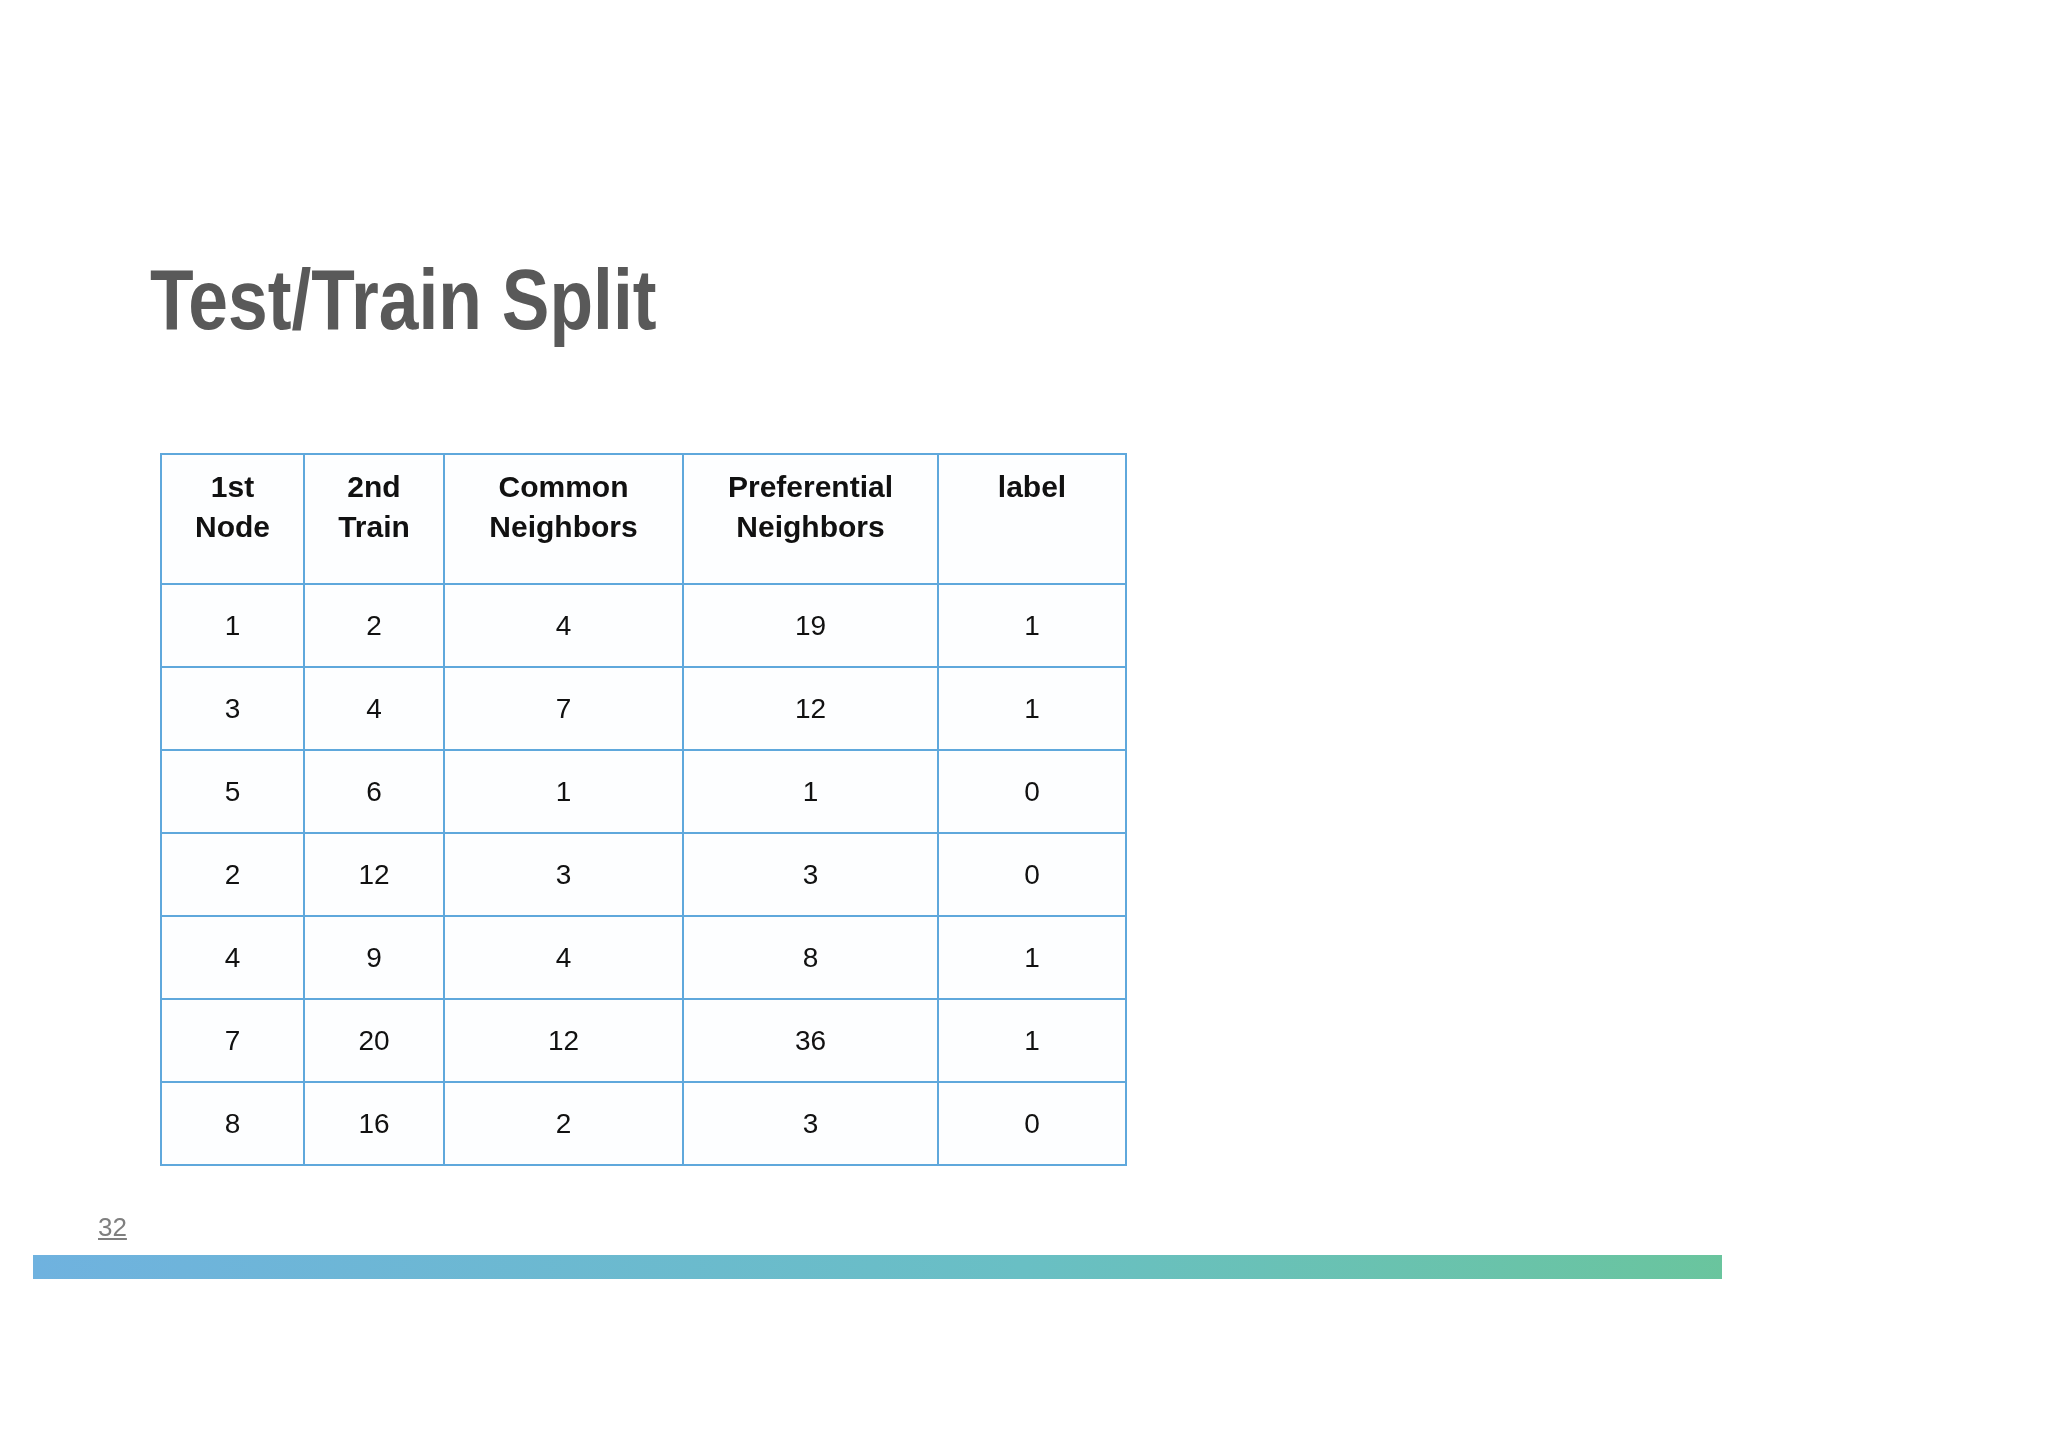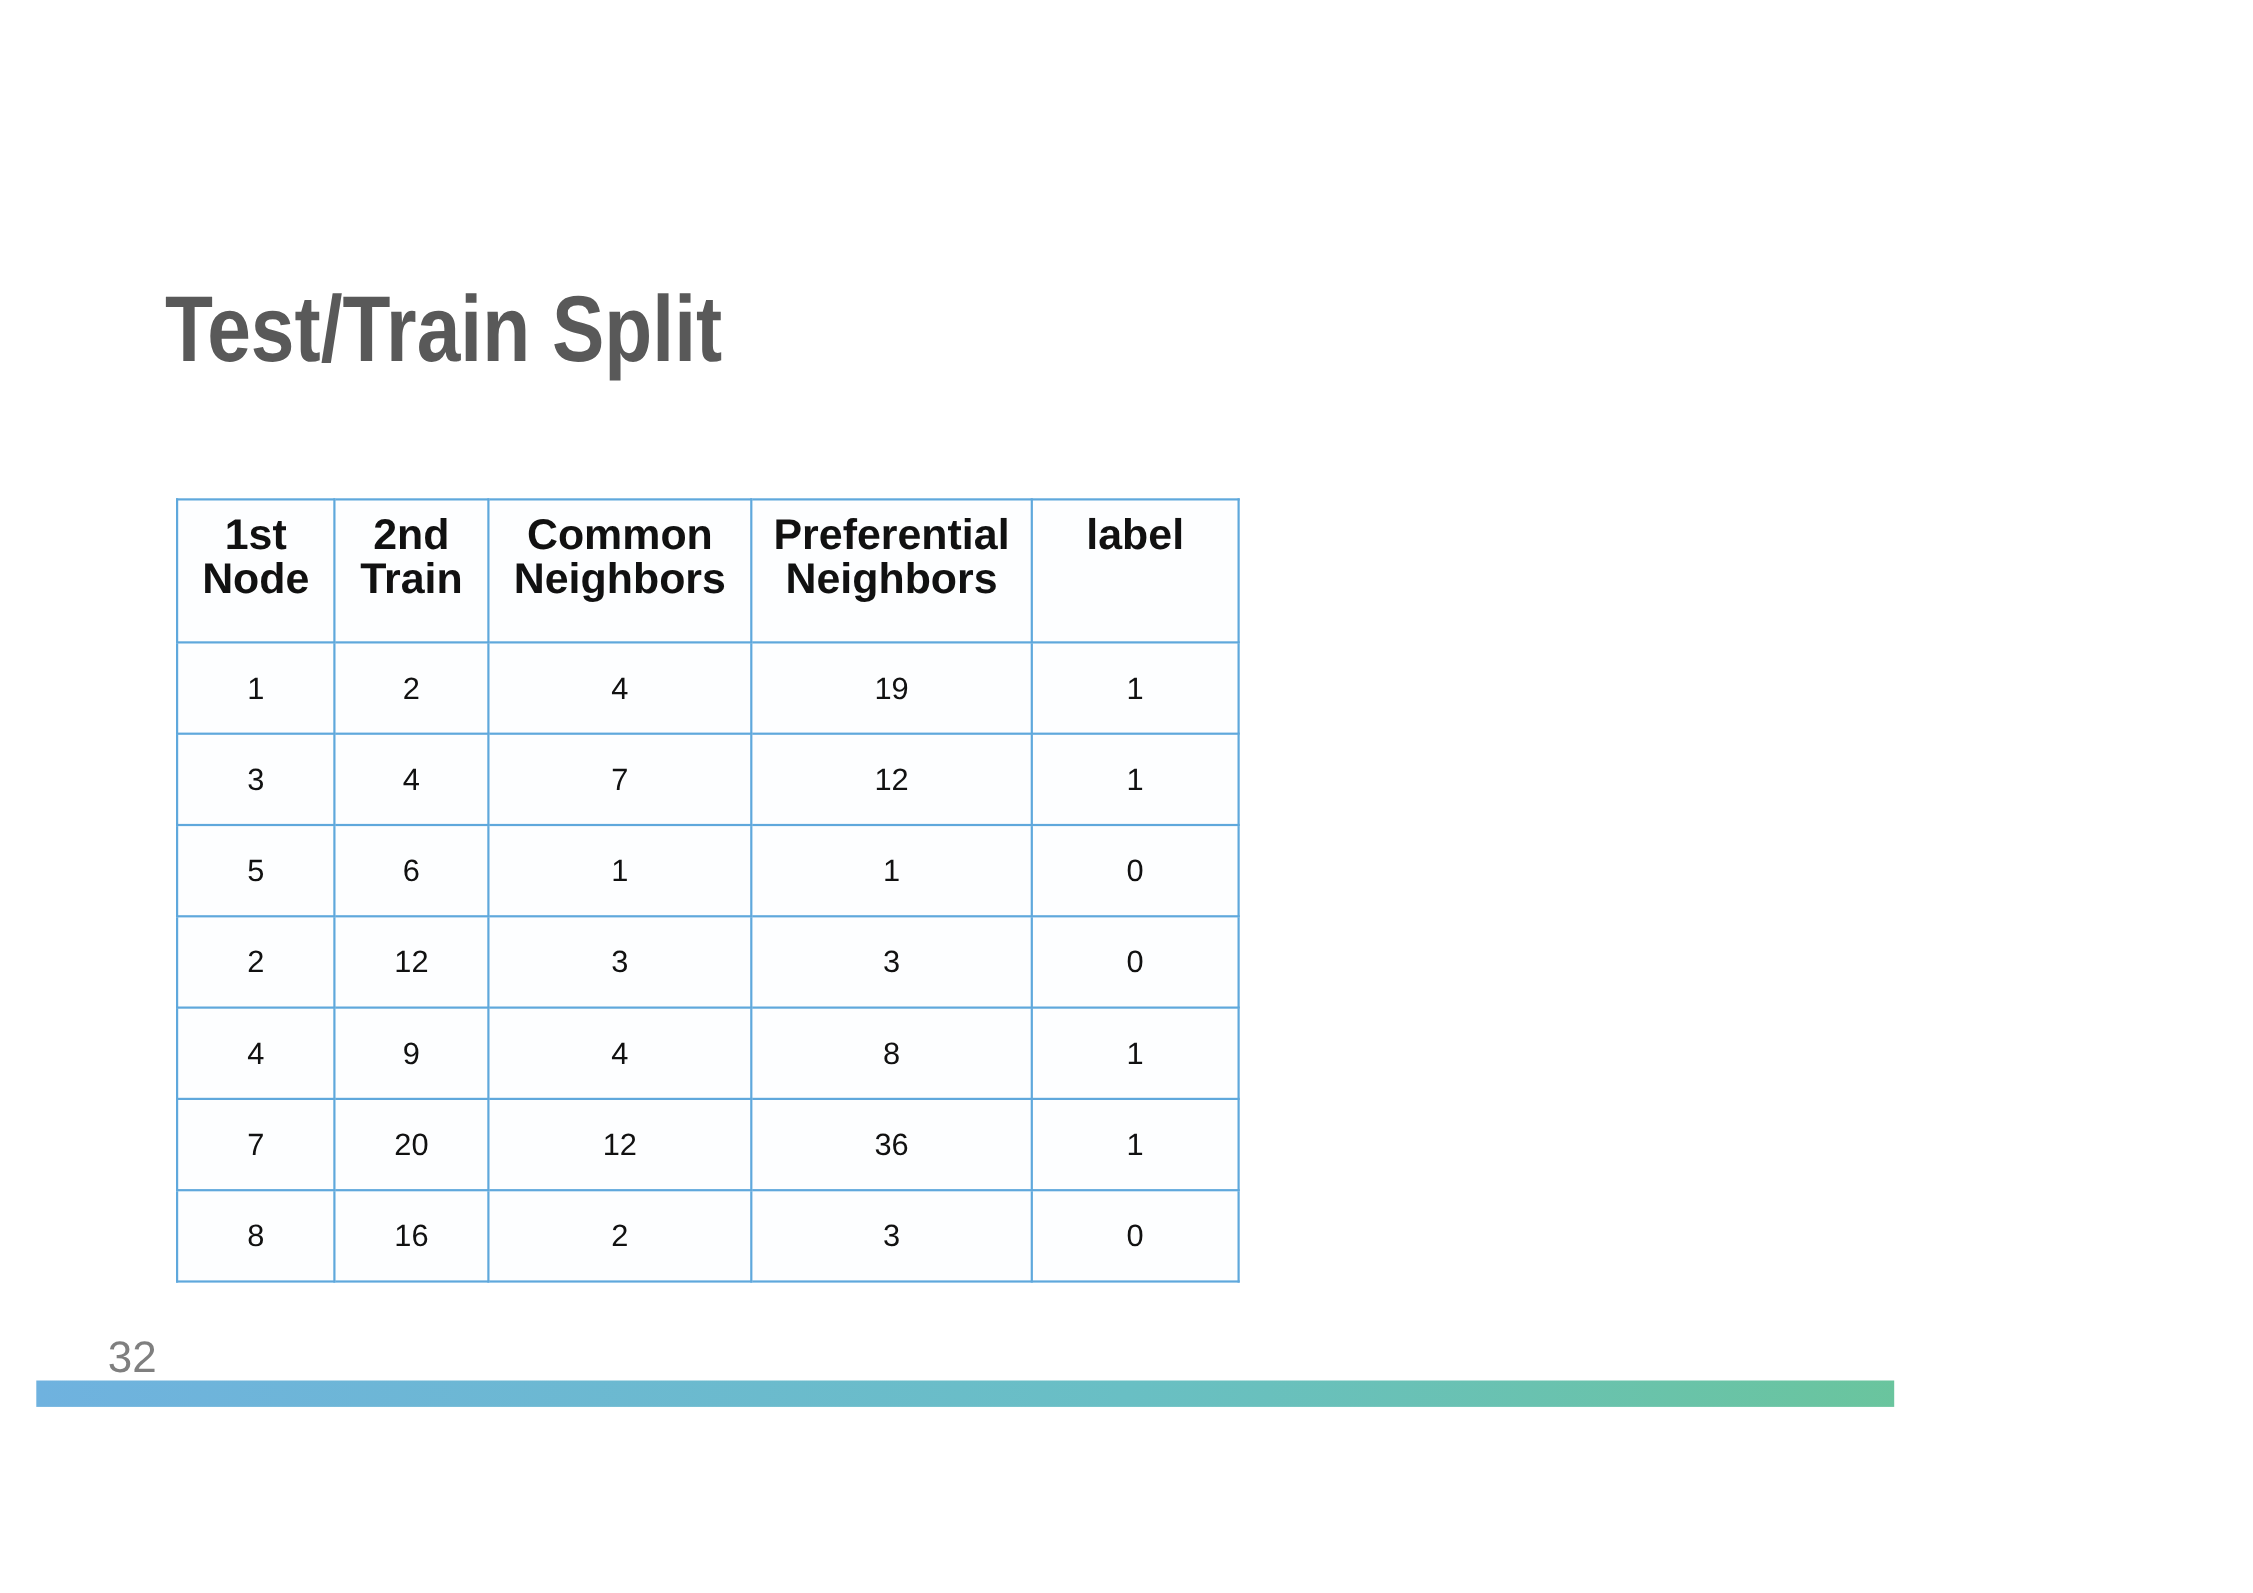--- a/index.html
+++ b/index.html
@@ -38,40 +38,41 @@
   }
   .data-table th, .data-table td {
     border: 2px solid var(--table-border, #5fa8dc);
     background: #fdfeff;
     text-align: center;
     color: var(--cell-text, #111111);
     font-family: "Liberation Sans", sans-serif;
   }
   .data-table th {
     height: 115px;
-    font-size: 39px;
+    font-size: 30px;
     font-weight: bold;
     line-height: 40px;
     vertical-align: top;
     padding-top: 12px;
     white-space: pre-line;
   }
   .data-table td {
     height: 81px;
     font-size: 28px;
     font-weight: normal;
     vertical-align: middle;
     padding: 0;
   }
   .page-number {
     position: absolute;
     left: 98px;
     top: 1212px;
-    font-size: 40px;
+    font-size: 26px;
     color: var(--page-number-text, #7f7f7f);
+    text-decoration: underline;
   }
   .bottom-bar {
     position: absolute;
     left: 33px;
     top: 1255px;
     width: 1980px;
     height: 24px;
     background: linear-gradient(90deg,
       var(--bar-left, #6fb2df) 0%,
       var(--bar-mid, #69bfc4) 50%,

